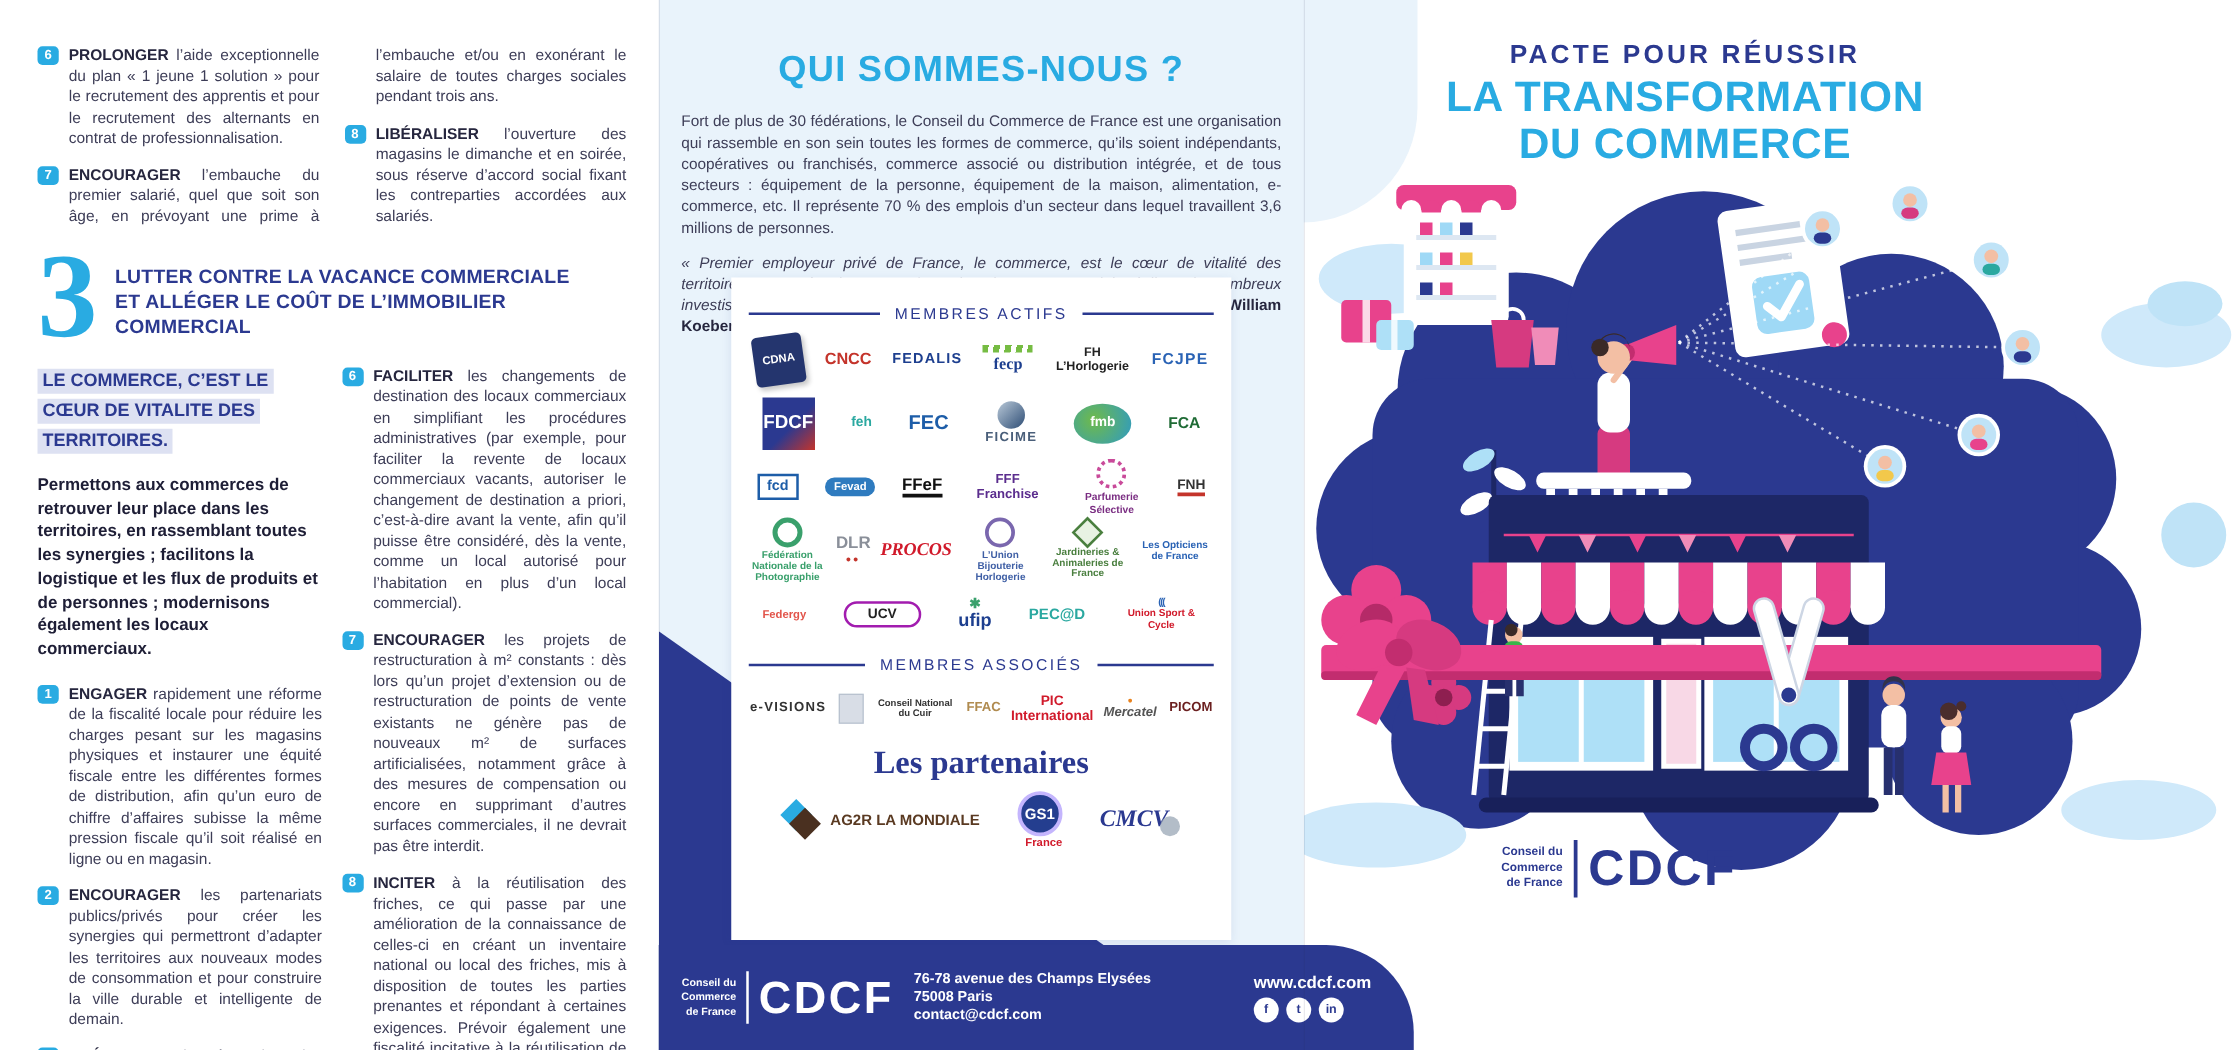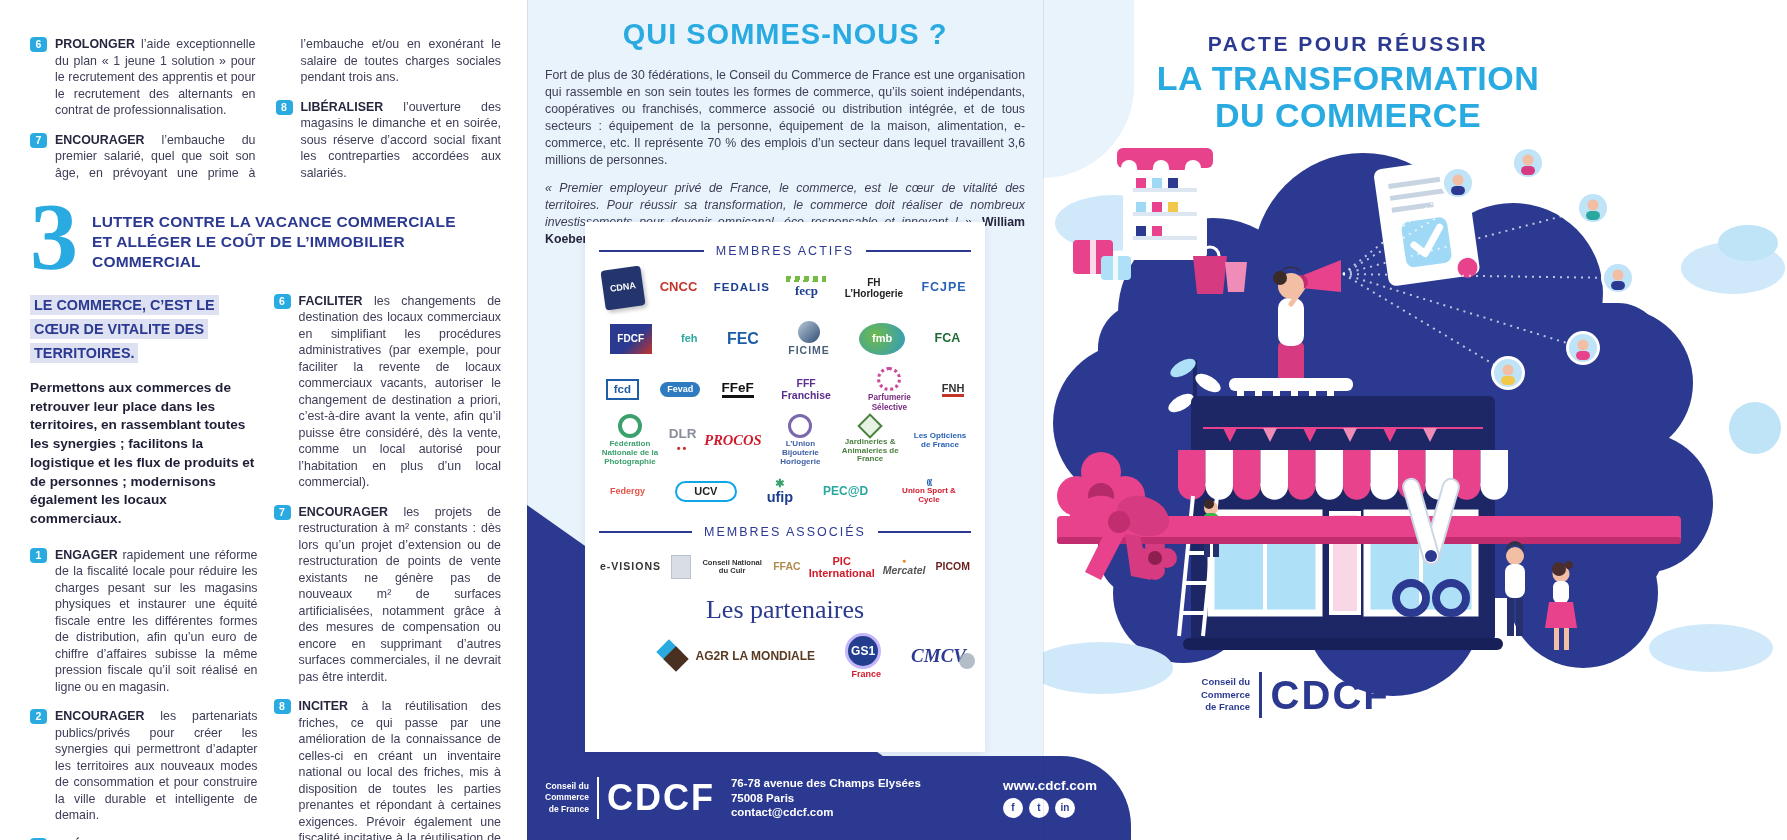--- a/index.html
+++ b/index.html
@@ -22,21 +22,21 @@
   .col { width:50%; }
   .hl-wrap { line-height:1.5; margin-bottom:14px; }
   .highlight { display:inline; background:#dde1f2; color:#2b3990; font-weight:bold; font-size:14.4px;
                padding:2px 4px; -webkit-box-decoration-break:clone; box-decoration-break:clone; }
   .intro { font-weight:bold; font-size:13.6px; line-height:1.38; color:#1e1e36; margin-bottom:18px; }
 
   
   .mp { position:absolute; left:527px; top:0; width:516px; height:840px; background:#e9f3fb; z-index:2; }
   .mp-bump { position:absolute; left:1042px; top:0; width:92px; height:178px; background:#e9f3fb;
              border-bottom-right-radius:92px; z-index:4; }
-  .mp h1 { margin-top:18px; text-align:center; color:#29abe2; font-size:29px; font-weight:bold; letter-spacing:1px; }
+  .mp h1 { margin-top:40px; text-align:center; color:#29abe2; font-size:29px; font-weight:bold; letter-spacing:1px; }
   .mp .p1 { margin:16px 18px 0; font-size:12.3px; line-height:1.38; text-align:justify; color:#3d3d57; }
   .mp .quote { margin:11px 18px 0; font-size:12.3px; line-height:1.38; text-align:justify; color:#3d3d57; font-style:italic; }
   .mp .quote b { font-style:normal; color:#26263e; }
   .navy-wedge { position:absolute; left:0; top:0; width:516px; height:840px; background:#2b3990;
                 clip-path:polygon(0 505px, 475px 840px, 0 840px); z-index:1; }
   .white-box { position:absolute; left:58px; top:222px; width:400px; height:530px; background:#fff;
                padding:14px 10px 0; z-index:3; box-shadow:0 2px 8px rgba(43,57,144,.10); }
   .adh-title { font-family:"Liberation Serif",serif; font-weight:bold; color:#2b3990; text-align:center; font-size:25px; }
   .divider { display:flex; align-items:center; gap:12px; color:#2b3990; font-size:12.5px; letter-spacing:2px;
              margin:8px 4px 4px; }
@@ -47,22 +47,22 @@
   
   .l0 { background:#24356e; color:#fff; width:40px; height:40px; max-width:40px; border-radius:4px;
         transform:rotate(-8deg); font-size:9px; justify-content:center; box-shadow:2px 3px 4px rgba(0,0,0,.22); }
   .l1 { color:#c4342b; font-size:13px; }
   .l2 { color:#1d3f8f; font-size:11.5px; letter-spacing:1px; }
   .l3 { color:#1d3f8f; font-family:"Liberation Serif",serif; font-size:13px; }
   .l3::before { content:""; width:40px; height:6px; margin-bottom:2px;
                 background:repeating-linear-gradient(100deg,#76bc43 0 5px,transparent 5px 9px); }
   .l4 { color:#222; font-size:10px; }
   .l5 { color:#2a63b5; font-size:12.5px; letter-spacing:1px; }
-  .l6 { background:linear-gradient(135deg,#2b3990 55%,#c4342b); color:#fff; width:42px; height:30px; max-width:42px;
-        font-size:10px; justify-content:center; }
+  .l6 { background:linear-gradient(135deg,#2b3990 55%,#c4342b); color:#fff; width:42px; height:42px; max-width:42px;
+        font-size:15px; justify-content:center; }
   .l7 { color:#2aa8a0; font-size:11px; }
   .l8 { color:#1d5da8; font-size:16px; }
   .l9 { color:#4a5f7a; font-size:10.5px; letter-spacing:1px; }
   .l9::before { content:""; width:22px; height:22px; border-radius:50%;
                 background:linear-gradient(135deg,#b9c9d8,#2e4d75); margin-bottom:2px; }
   .l10 { background:radial-gradient(circle at 35% 40%,#6fba4a,#2e9ac4); color:#fff; border-radius:50%;
          width:46px; height:32px; max-width:46px; font-size:11px; justify-content:center; }
   .l11 { color:#1f6b35; font-size:12.5px; }
   .l12 { color:#1d5da8; border:2px solid #1d5da8; padding:2px 6px; font-size:11.5px; }
   .l13 { background:#2e7bbf; color:#fff; border-radius:10px; padding:3px 7px; font-size:9px; }
@@ -76,39 +76,39 @@
   .l19 { color:#8a8f99; font-size:13.5px; }
   .l19::after { content:"\2022\2022"; color:#c4342b; font-size:11px; letter-spacing:2px; }
   .l20 { color:#d11a2b; font-size:14.5px; font-style:italic; font-family:"Liberation Serif",serif; }
   .l21 { color:#3f5fa5; }
   .l21::before { content:""; width:18px; height:18px; border-radius:50%; border:3px solid #7a67ae; margin-bottom:2px; }
   .l22 { color:#4a7f3f; }
   .l22::before { content:""; width:14px; height:14px; background:#e8f2e3; border:2px solid #4a7f3f;
                  transform:rotate(45deg); margin-bottom:3px; }
   .l23 { color:#2a63b5; }
   .l24 { color:#e2544a; font-size:9px; }
-  .l25 { color:#222; border:2px solid #0ea5e9; border-radius:12px; padding:2px 20px; font-size:11px;text-align:right; }
+  .l25 { color:#222; border:2px solid #a21caf; border-radius:12px; padding:2px 20px; font-size:11px;text-align:right; }
   .l26 { color:#1d3f8f; font-size:14.5px; }
   .l26::before { content:"\2731"; color:#3aa06c; font-size:11px; }
   .l27 { color:#2aa8a0; font-size:12px; }
   .l28 { color:#d11a2b; }
   .l28::before { content:"((("; color:#2a63b5; font-weight:bold; letter-spacing:-1px; }
   
   .assoc-row { display:flex; justify-content:space-around; align-items:center; height:48px; }
   .a0 { color:#333; font-size:10.5px; letter-spacing:1px; }
   .a1::before { content:""; width:18px; height:22px; background:#d8dde6; border:1px solid #b9c2cf; }
   .a2 { color:#333; font-size:7.6px; }
   .a3 { color:#b08b4f; font-size:10.5px; }
   .a4 { color:#d11a2b; font-size:11px; }
   .a5 { color:#555; font-style:italic; font-size:10.5px; }
   .a5::before { content:"\25CF"; color:#e8821e; font-size:7px; }
   .a6 { color:#6b1f1f; font-size:10.5px; }
-  .part-title { font-family:"Liberation Serif",serif; font-weight:normal; color:#2b3990; text-align:center;
+  .part-title { font-family:"Liberation Serif",serif; font-weight:bold; color:#2b3990; text-align:center;
                 font-size:26px; margin-top:4px; }
-  .part-row { display:flex; justify-content:flex-end; align-items:center; gap:30px; height:62px; }
+  .part-row { display:flex; justify-content:center; align-items:center; gap:30px; height:62px; }
   .ag2r { display:flex; align-items:center; gap:8px; color:#5a3a22; font-weight:bold; font-size:12px; }
   .ag2r-icon { position:relative; width:30px; height:30px; }
   .ag2r-icon::before { content:""; position:absolute; left:2px; top:2px; width:18px; height:18px;
                        background:#29abe2; transform:rotate(45deg); }
   .ag2r-icon::after { content:""; position:absolute; left:9px; top:9px; width:18px; height:18px;
                       background:#4a3020; transform:rotate(45deg); }
   .gs1 { display:flex; flex-direction:column; align-items:center; }
   .gs1-circle { width:36px; height:36px; border-radius:50%; background:#243e8f; color:#fff; font-weight:bold;
                 font-size:12px; display:flex; align-items:center; justify-content:center; border:3px solid #c4b5fd; }
   .gs1-sub { color:#d11a2b; font-size:9px; font-weight:bold; align-self:flex-end; }

